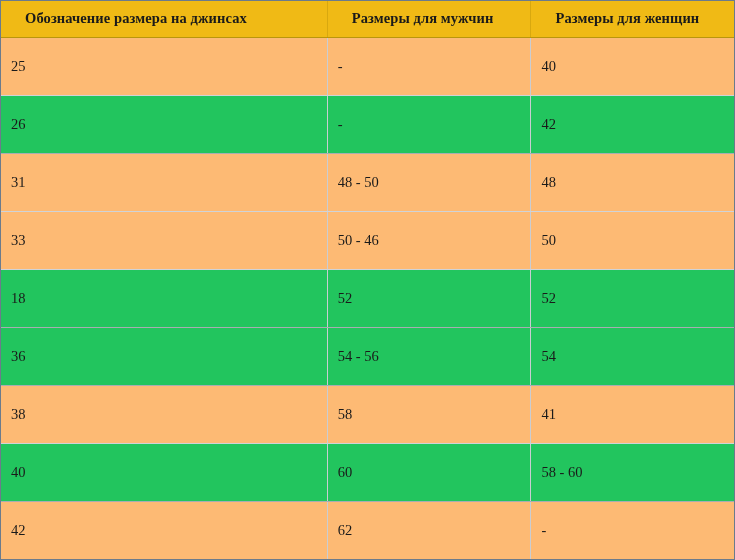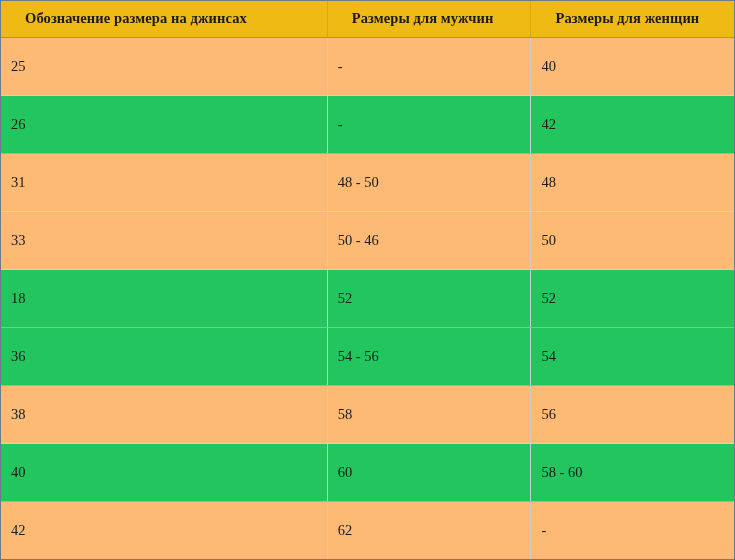--- a/index.html
+++ b/index.html
@@ -114,21 +114,21 @@
         <td>52</td>
       </tr>
       <tr class="even">
         <td>36</td>
         <td>54 - 56</td>
         <td>54</td>
       </tr>
       <tr class="odd">
         <td>38</td>
         <td>58</td>
-        <td>56</td>
+        <td>41</td>
       </tr>
       <tr class="even">
         <td>40</td>
         <td>60</td>
         <td>58 - 60</td>
       </tr>
       <tr class="odd">
         <td>42</td>
         <td>62</td>
         <td>-</td>

